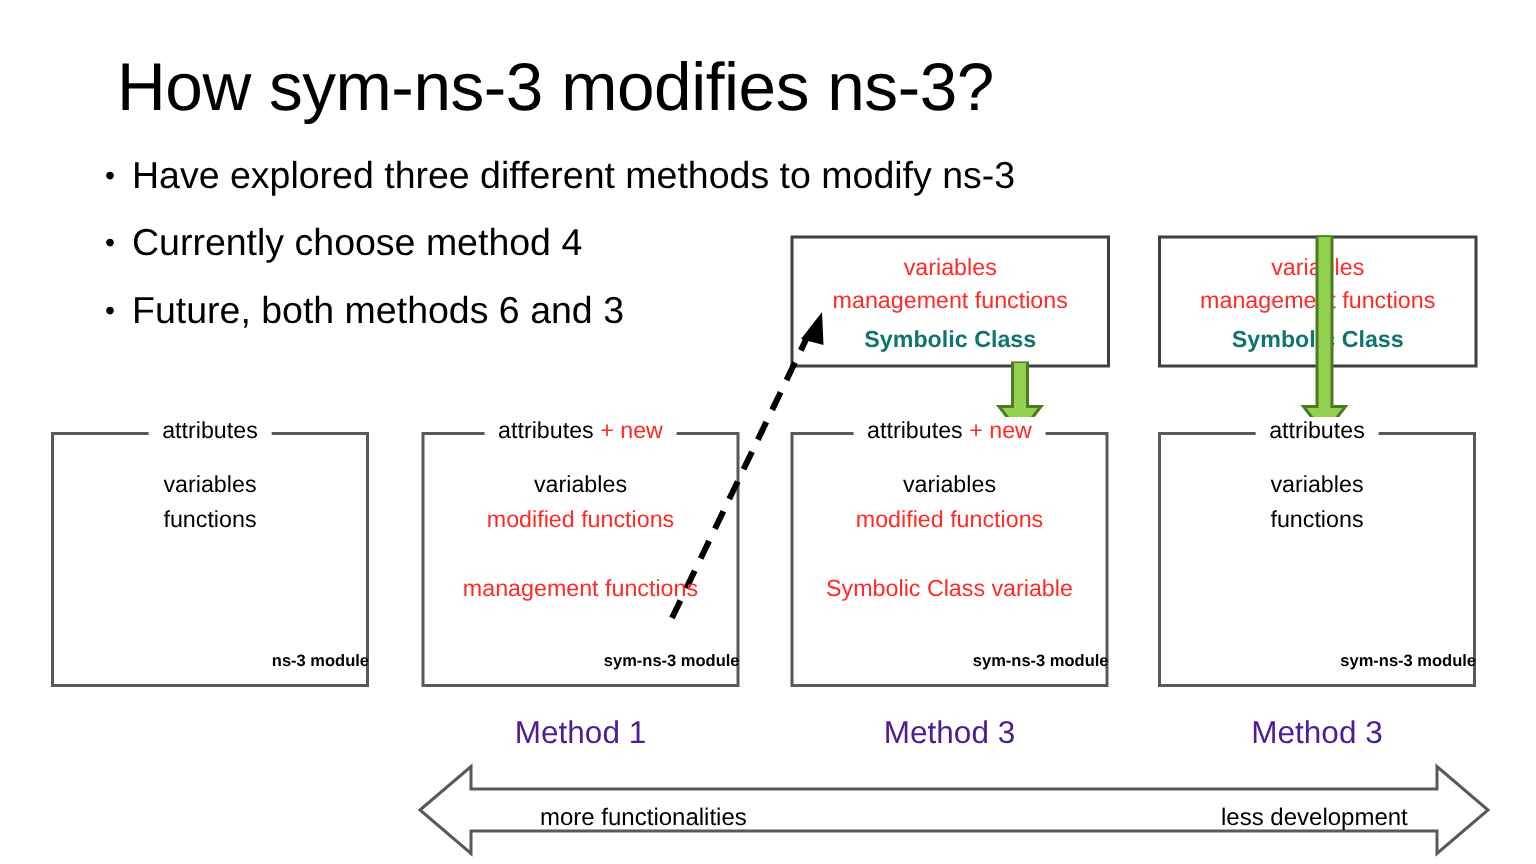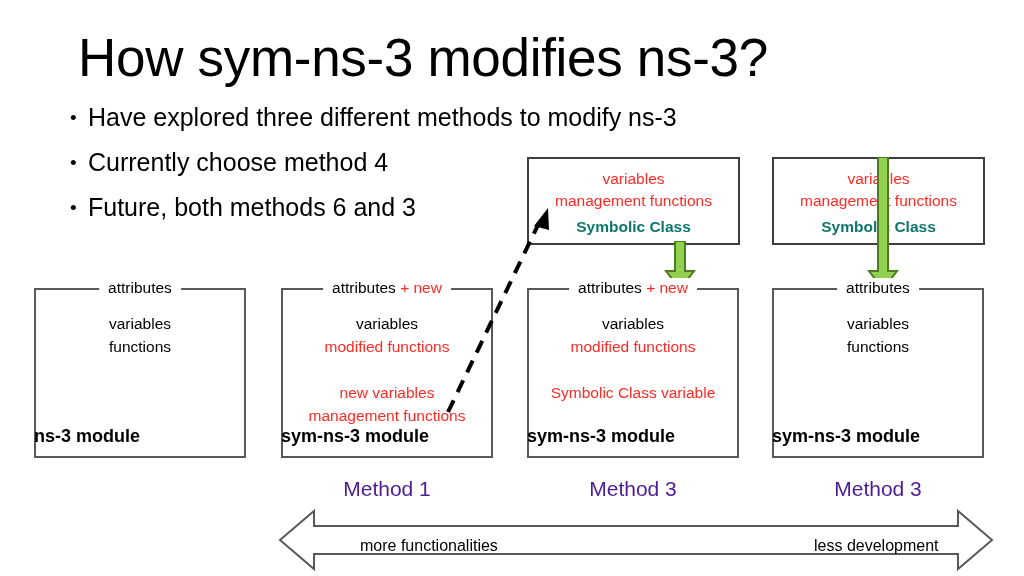--- a/index.html
+++ b/index.html
@@ -21,21 +21,21 @@
     left: 0; top: 0;
     width: 1024px;
     height: 576px;
   }
 
   
   .title {
     position: absolute;
     left: 78px;
     top: 34px;
-    font-size: 53px;
+    font-size: 45px;
     line-height: 48px;
     letter-spacing: -0.3px;
     color: #000000;
     white-space: nowrap;
   }
 
   
   .bullets {
     position: absolute;
     left: 70px;
@@ -114,22 +114,22 @@
     line-height: 23px;
     white-space: nowrap;
   }
   .modbox .body .ln.red { color: #ff2a24; }
   .modbox .body .ln.blk { color: #000000; }
   .modbox .body .gap { height: 23px; }
   .modbox .footer {
     position: absolute;
     left: 0; right: 0;
     bottom: 11px;
-    text-align: left;
-    font-size: 18px;
+    text-align: right;
+    font-size: 11px;
     font-weight: bold;
     color: #000;
     white-space: nowrap;
     z-index: 2;
   }
 
   
   .method-caption {
     position: absolute;
     font-size: 21px;
@@ -221,21 +221,20 @@
   <div class="modbox" style="left:281px; top:278px; width:212px; height:180px;">
     <div class="frame"></div>
     <div class="legend">
       <span>attributes</span>
       <span class="red">+ new</span>
     </div>
     <div class="body">
       <div class="ln blk">variables</div>
       <div class="ln red">modified functions</div>
       <div class="gap"></div>
-      <div class="ln red">new variables</div>
       <div class="ln red">management functions</div>
     </div>
     <div class="footer">sym-ns-3 module</div>
   </div>
 
   <div class="modbox" style="left:527px; top:278px; width:212px; height:180px;">
     <div class="frame"></div>
     <div class="legend">
       <span>attributes</span>
       <span class="red">+ new</span>

